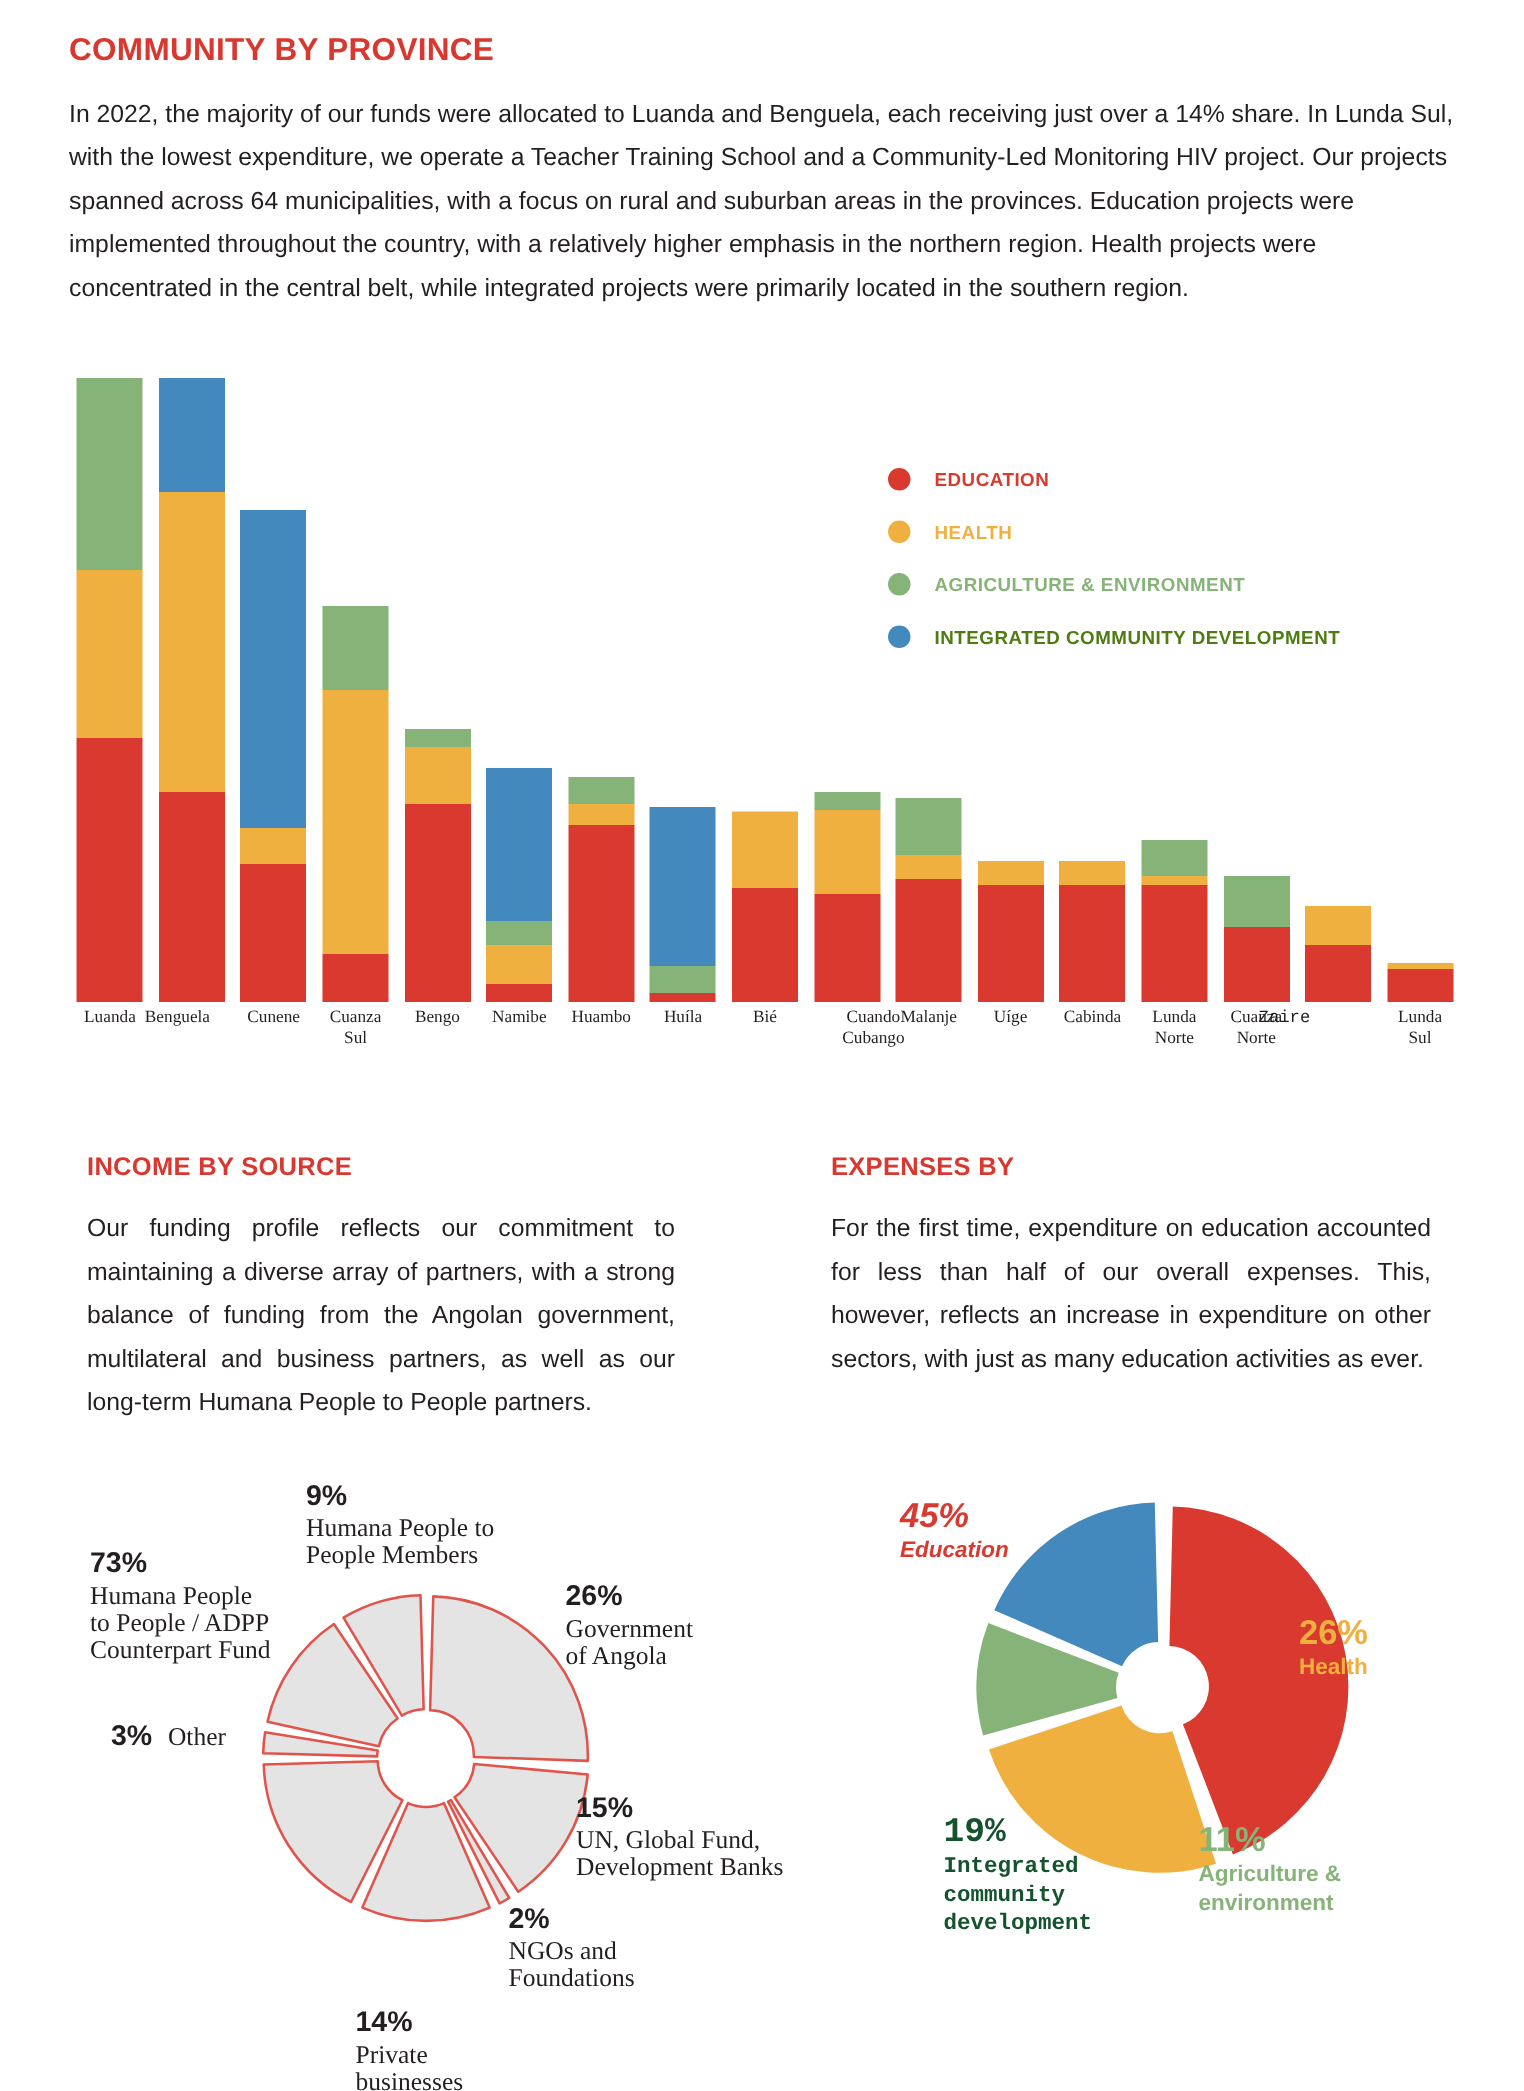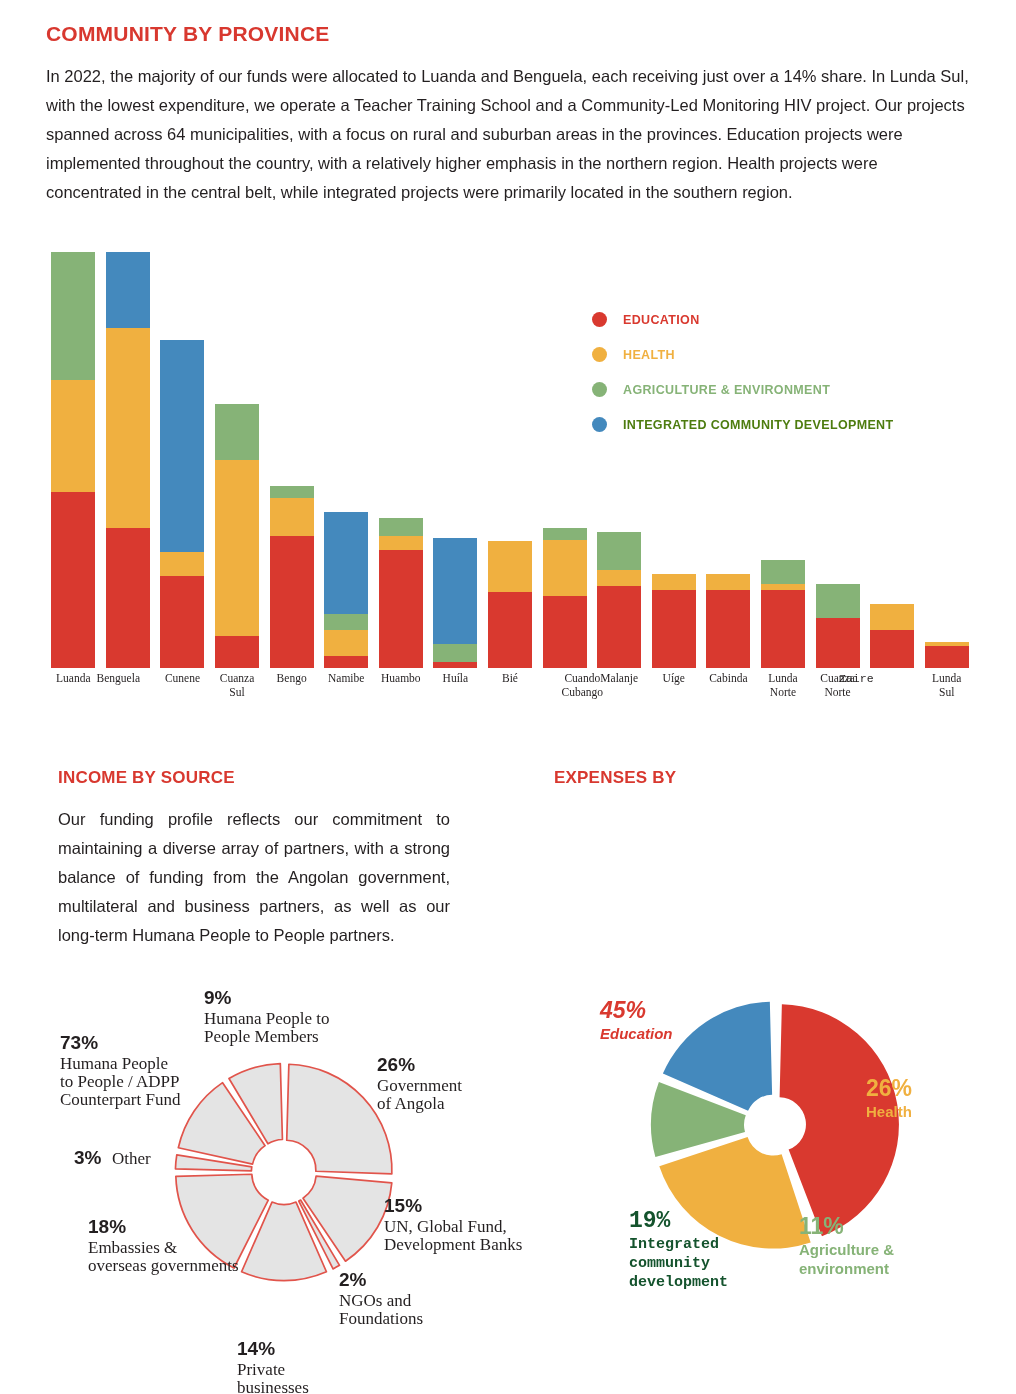--- a/index.html
+++ b/index.html
@@ -235,20 +235,21 @@
       <div class="legend-item">
         <span class="legend-dot" style="background: rgb(68, 137, 189);"></span>
         <span class="legend-label" style="color: #4d7c0f;">INTEGRATED COMMUNITY DEVELOPMENT</span>
       </div>
     </div>
 
   <h2 class="sec-title" id="income-title">INCOME BY SOURCE</h2>
   <p id="income-paragraph">Our funding profile reflects our commitment to maintaining a diverse array of partners, with a strong balance of funding from the Angolan government, multilateral and business partners, as well as our long-term Humana People to People partners.</p>
 
   <h2 class="sec-title" id="expenses-title">EXPENSES BY</h2>
+  <p id="expenses-paragraph">For the first time, expenditure on education accounted for less than half of our overall expenses. This, however, reflects an increase in expenditure on other sectors, with just as many education activities as ever.</p>
 
   <svg id="income-pie" viewBox="0 0 232 232">
       <path d="M 120.85501213599395 8.261505330307841 A 106 106 0 0 1 223.8307460953198 117.91952417505054 L 147.87704324186853 115.26716242566044 A 30 30 0 0 0 118.73296759300273 84.23187407337478 Z" fill="#e4e4e4" stroke="#e1544b" stroke-width="1.7" stroke-linejoin="round"></path>
       <path d="M 223.80167552350312 126.93056118191566 A 106 106 0 0 1 177.51237703810938 205.2014903717854 L 135.01371637433266 142.19463485760224 A 30 30 0 0 0 148.11446122868938 120.04248508688437 Z" fill="#e4e4e4" stroke="#e1544b" stroke-width="1.7" stroke-linejoin="round"></path>
       <path d="M 171.52910322894502 209.32814644276448 A 106 106 0 0 1 165.04557886574412 212.89249412403936 L 130.77888577334738 145.0559719216778 A 30 30 0 0 0 132.61384549878161 144.04719427603396 Z" fill="#e4e4e4" stroke="#e1544b" stroke-width="1.7" stroke-linejoin="round"></path>
       <path d="M 158.43699745103086 215.7344493335974 A 106 106 0 0 1 73.56300254896908 215.73444933359735 L 103.98952902329313 146.09088188686718 A 30 30 0 0 0 128.01047097670684 146.09088188686718 Z" fill="#e4e4e4" stroke="#e1544b" stroke-width="1.7" stroke-linejoin="round"></path>
       <path d="M 66.01172808061509 212.00724642287068 A 106 106 0 0 1 7.846075199417186 120.3528433716438 L 83.81644394248413 118.23079882865248 A 30 30 0 0 0 100.27842117301182 144.17072422050916 Z" fill="#e4e4e4" stroke="#e1544b" stroke-width="1.7" stroke-linejoin="round"></path>
       <path d="M 7.452866697754416 112.79562468067357 A 106 106 0 0 1 8.77509479429527 98.80791249003735 L 83.79745093984235 110.95888275461681 A 30 30 0 0 0 83.42323544082136 114.9176692236648 Z" fill="#e4e4e4" stroke="#e1544b" stroke-width="1.7" stroke-linejoin="round"></path>
       <path d="M 10.322329003464361 91.77663853787574 A 106 106 0 0 1 54.57514273898694 26.660600526750073 L 97.07380340276373 89.66745604093322 A 30 30 0 0 0 84.54942215686111 108.09652340257256 Z" fill="#e4e4e4" stroke="#e1544b" stroke-width="1.7" stroke-linejoin="round"></path>
       <path d="M 60.998079448017464 22.453487342589497 A 106 106 0 0 1 112.31492941959968 7.544564222962379 L 114.43697396259093 83.51493296602932 A 30 30 0 0 0 99.91333717818087 87.73443950932001 Z" fill="#e4e4e4" stroke="#e1544b" stroke-width="1.7" stroke-linejoin="round"></path>
@@ -266,24 +267,20 @@
     <span class="pct-desc">Humana People to<br>People Members</span>
   </div>
   <div class="pie-callout" style="left:60px;top:1031px;">
     <span class="pct">73%</span>
     <span class="pct-desc">Humana People<br>to People / ADPP<br>Counterpart Fund</span>
   </div>
   <div class="pie-callout inline-callout" style="left:74px;top:1146px;">
     <span class="pct">3%</span>
     <span class="pct-desc">Other</span>
   </div>
-  <div class="pie-callout" style="left:88px;top:1215px;">
-    <span class="pct">18%</span>
-    <span class="pct-desc">Embassies &amp;<br>overseas governments</span>
-  </div>
   <div class="pie-callout" style="left:237px;top:1289px;margin-top:48px;">
     <span class="pct">14%</span>
     <span class="pct-desc">Private<br>businesses</span>
   </div>
   <div class="pie-callout" style="left:339px;top:1268px;">
     <span class="pct">2%</span>
     <span class="pct-desc">NGOs and<br>Foundations</span>
   </div>
   <div class="pie-callout" style="left:384px;top:1194px;">
     <span class="pct">15%</span>

